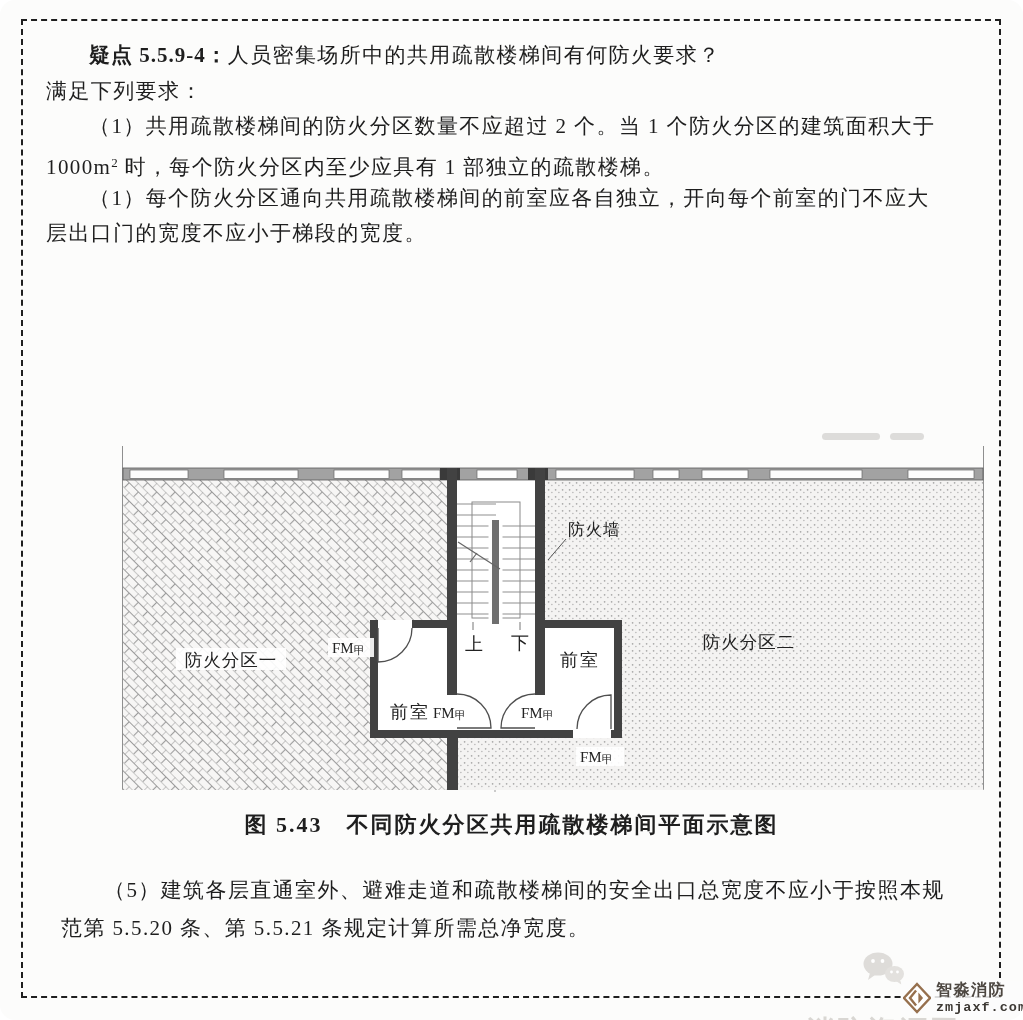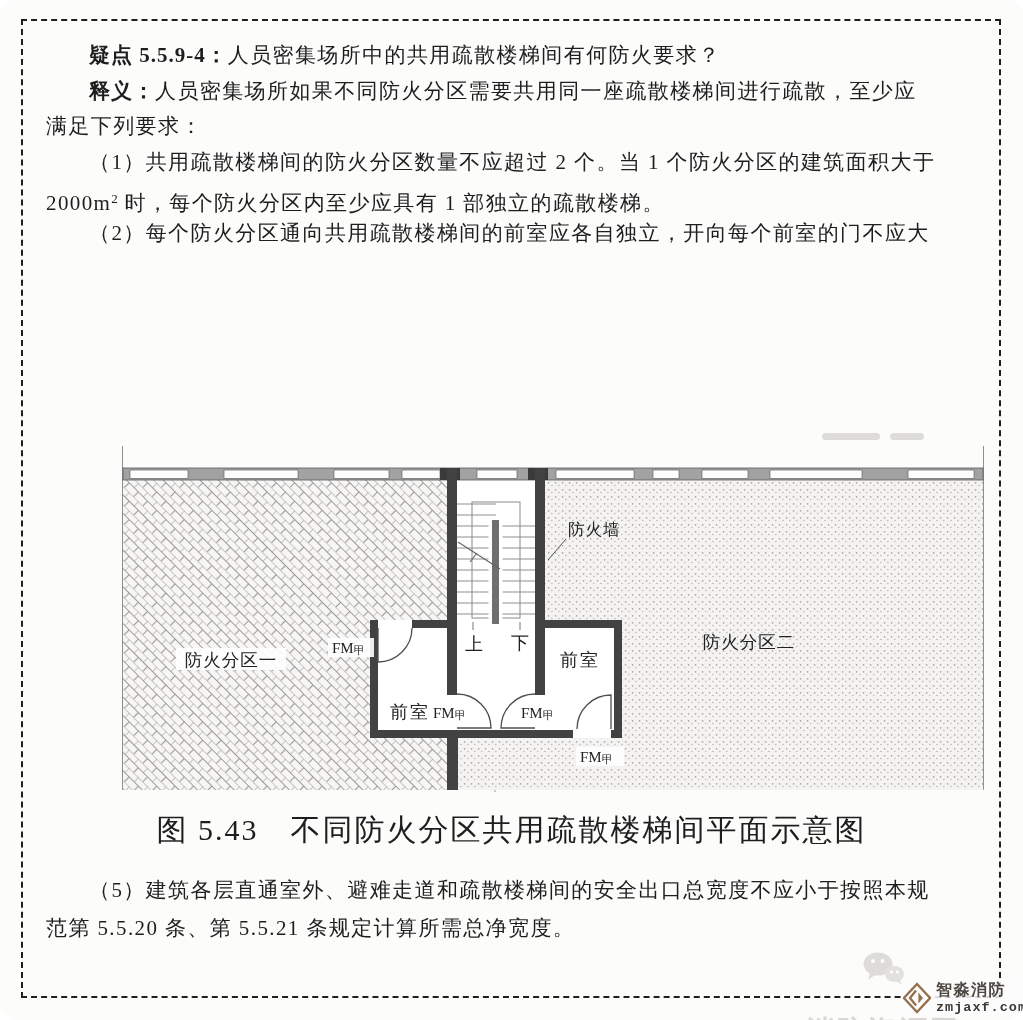--- a/index.html
+++ b/index.html
@@ -16,24 +16,24 @@
   .text-block{
     position:absolute; left:46px; top:38px; width:936px;
     font-size:21px; letter-spacing:1.4px;
   }
   .tline{ height:35.7px; line-height:35.7px; white-space:nowrap; }
   .ind{ text-indent:43px; }
   .lead{ font-weight:bold; letter-spacing:1px; }
   sup.sq{ font-size:13px; vertical-align:7px; letter-spacing:0; }
   .caption{
     position:absolute; left:0; top:810px; width:1023px; text-align:center;
-    font-weight:normal; font-size:30px; letter-spacing:2px;
+    font-weight:bold; font-size:22px; letter-spacing:2px;
   }
   .text-block2{
-    position:absolute; left:46px; top:872px; width:936px;
+    position:absolute; left:61px; top:872px; width:936px;
     font-size:21px; letter-spacing:1.4px;
   }
   .bline{ height:37.5px; line-height:37.5px; white-space:nowrap; }
   .plan{ position:absolute; left:120px; top:446px; }
   .plan text{ font-family:"Liberation Serif","DejaVu Serif",serif; fill:#222; }
   .smudge{ position:absolute; left:822px; top:433px; width:130px; height:12px; }
   .smudge span{ display:inline-block; height:7px; background:#dddcda; border-radius:4px; vertical-align:top; margin-right:10px;}
   .smudge .s1{ width:58px; } .smudge .s2{ width:34px; }
   .wm-site{
     position:absolute; left:806px; top:950px; display:flex; align-items:center; gap:24px;flex-direction:column;
@@ -54,25 +54,25 @@
   }
 </style>
 </head>
 <body>
 
 <div class="page">
   <div class="frame"></div>
 
   <div class="text-block">
     <div class="tline ind"><span class="lead">疑点 5.5.9-4：</span><span>人员密集场所中的共用疏散楼梯间有何防火要求？</span></div>
-    <div class="tline ind"><span class="lead">释义：</span><span>人员密集场所如果不同防火分区需要共用同一座疏散楼梯间进行疏散，至少应</span></div>
     <div class="tline">满足下列要求：</div>
     <div class="tline ind">（1）共用疏散楼梯间的防火分区数量不应超过 2 个。当 1 个防火分区的建筑面积大于</div>
-    <div class="tline"><span>2000m</span><sup class="sq">2</sup><span> 时，每个防火分区内至少应具有 1 部独立的疏散楼梯。</span></div>
-    <div class="tline ind">（2）每个防火分区通向共用疏散楼梯间的前室应各自独立，开向每个前室的门不应大</div>
+    <div class="tline"><span>1000m</span><sup class="sq">2</sup><span> 时，每个防火分区内至少应具有 1 部独立的疏散楼梯。</span></div>
+    <div class="tline ind">（1）每个防火分区通向共用疏散楼梯间的前室应各自独立，开向每个前室的门不应大</div>
+    <div class="tline">层出口门的宽度不应小于梯段的宽度。</div>
   </div>
 
   <div class="smudge"><span class="s1"></span><span class="s2"></span></div>
 
   <svg class="plan" width="866" height="346" viewBox="0 0 866 346">
     <defs>
       <pattern id="p-herr" width="13" height="13" patternUnits="userSpaceOnUse" patternTransform="rotate(45)">
         <rect width="13" height="13" fill="#f7f6f5"></rect>
         <path d="M0 0H13M0 6.5H13" stroke="#9c9c9c" stroke-width="1.1"></path>
         <path d="M0 0V6.5M6.5 6.5V13" stroke="#9c9c9c" stroke-width="1.1"></path>

